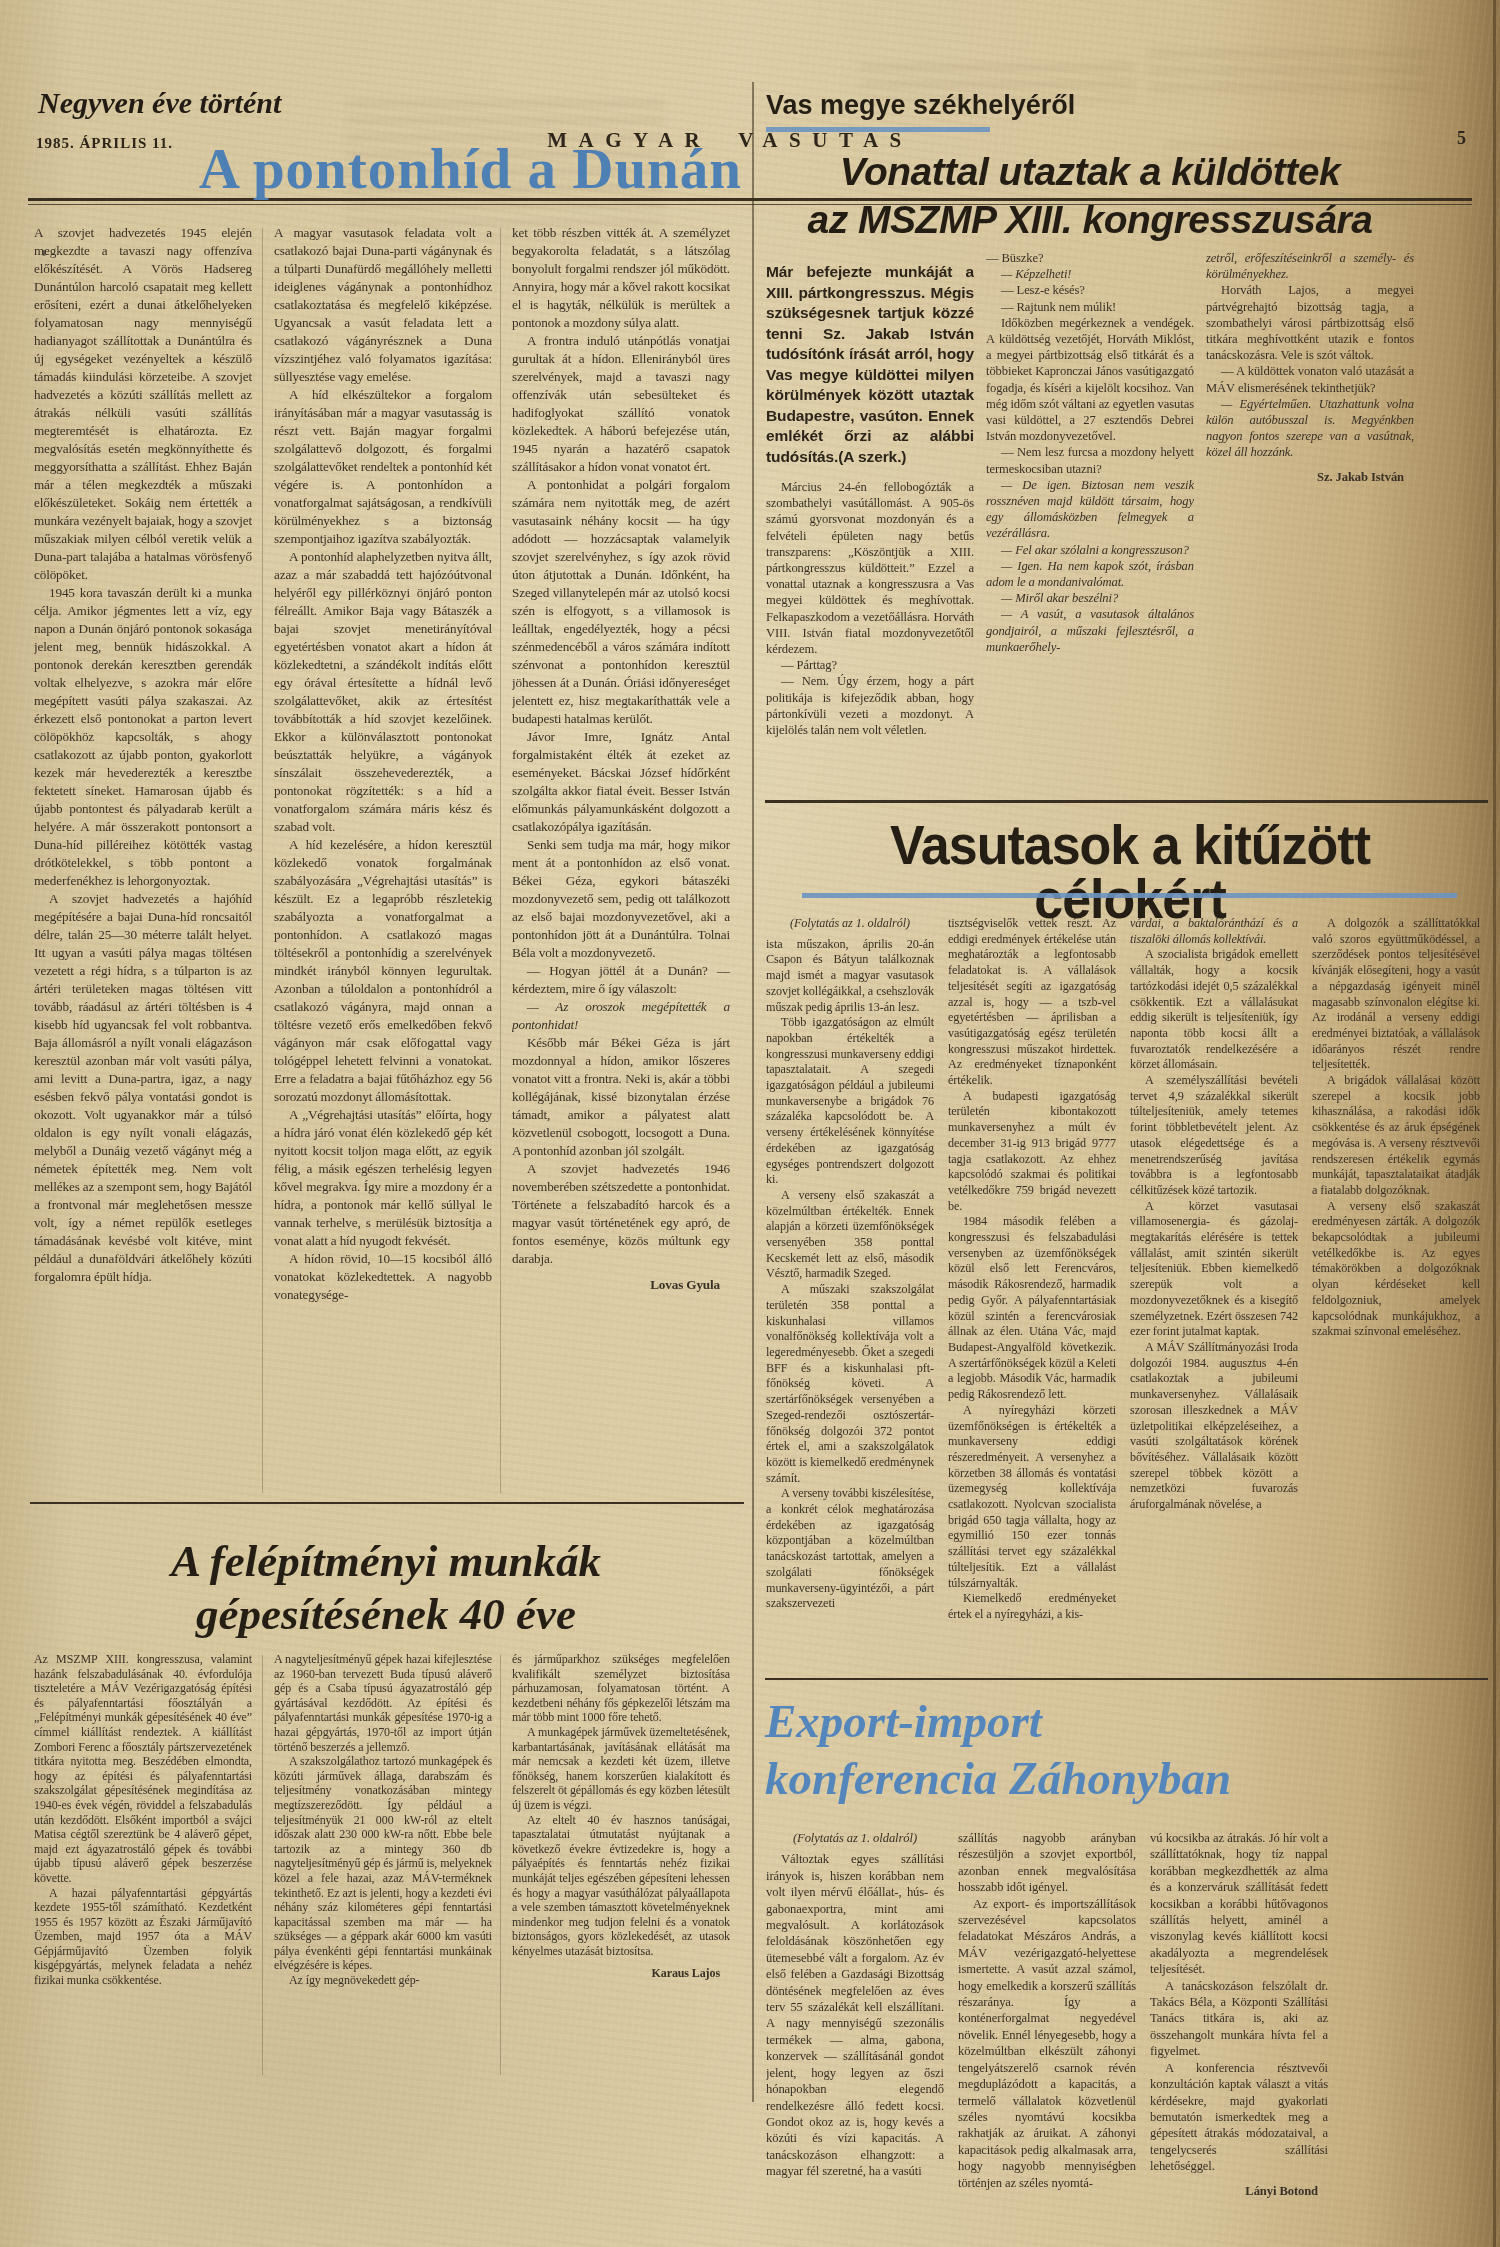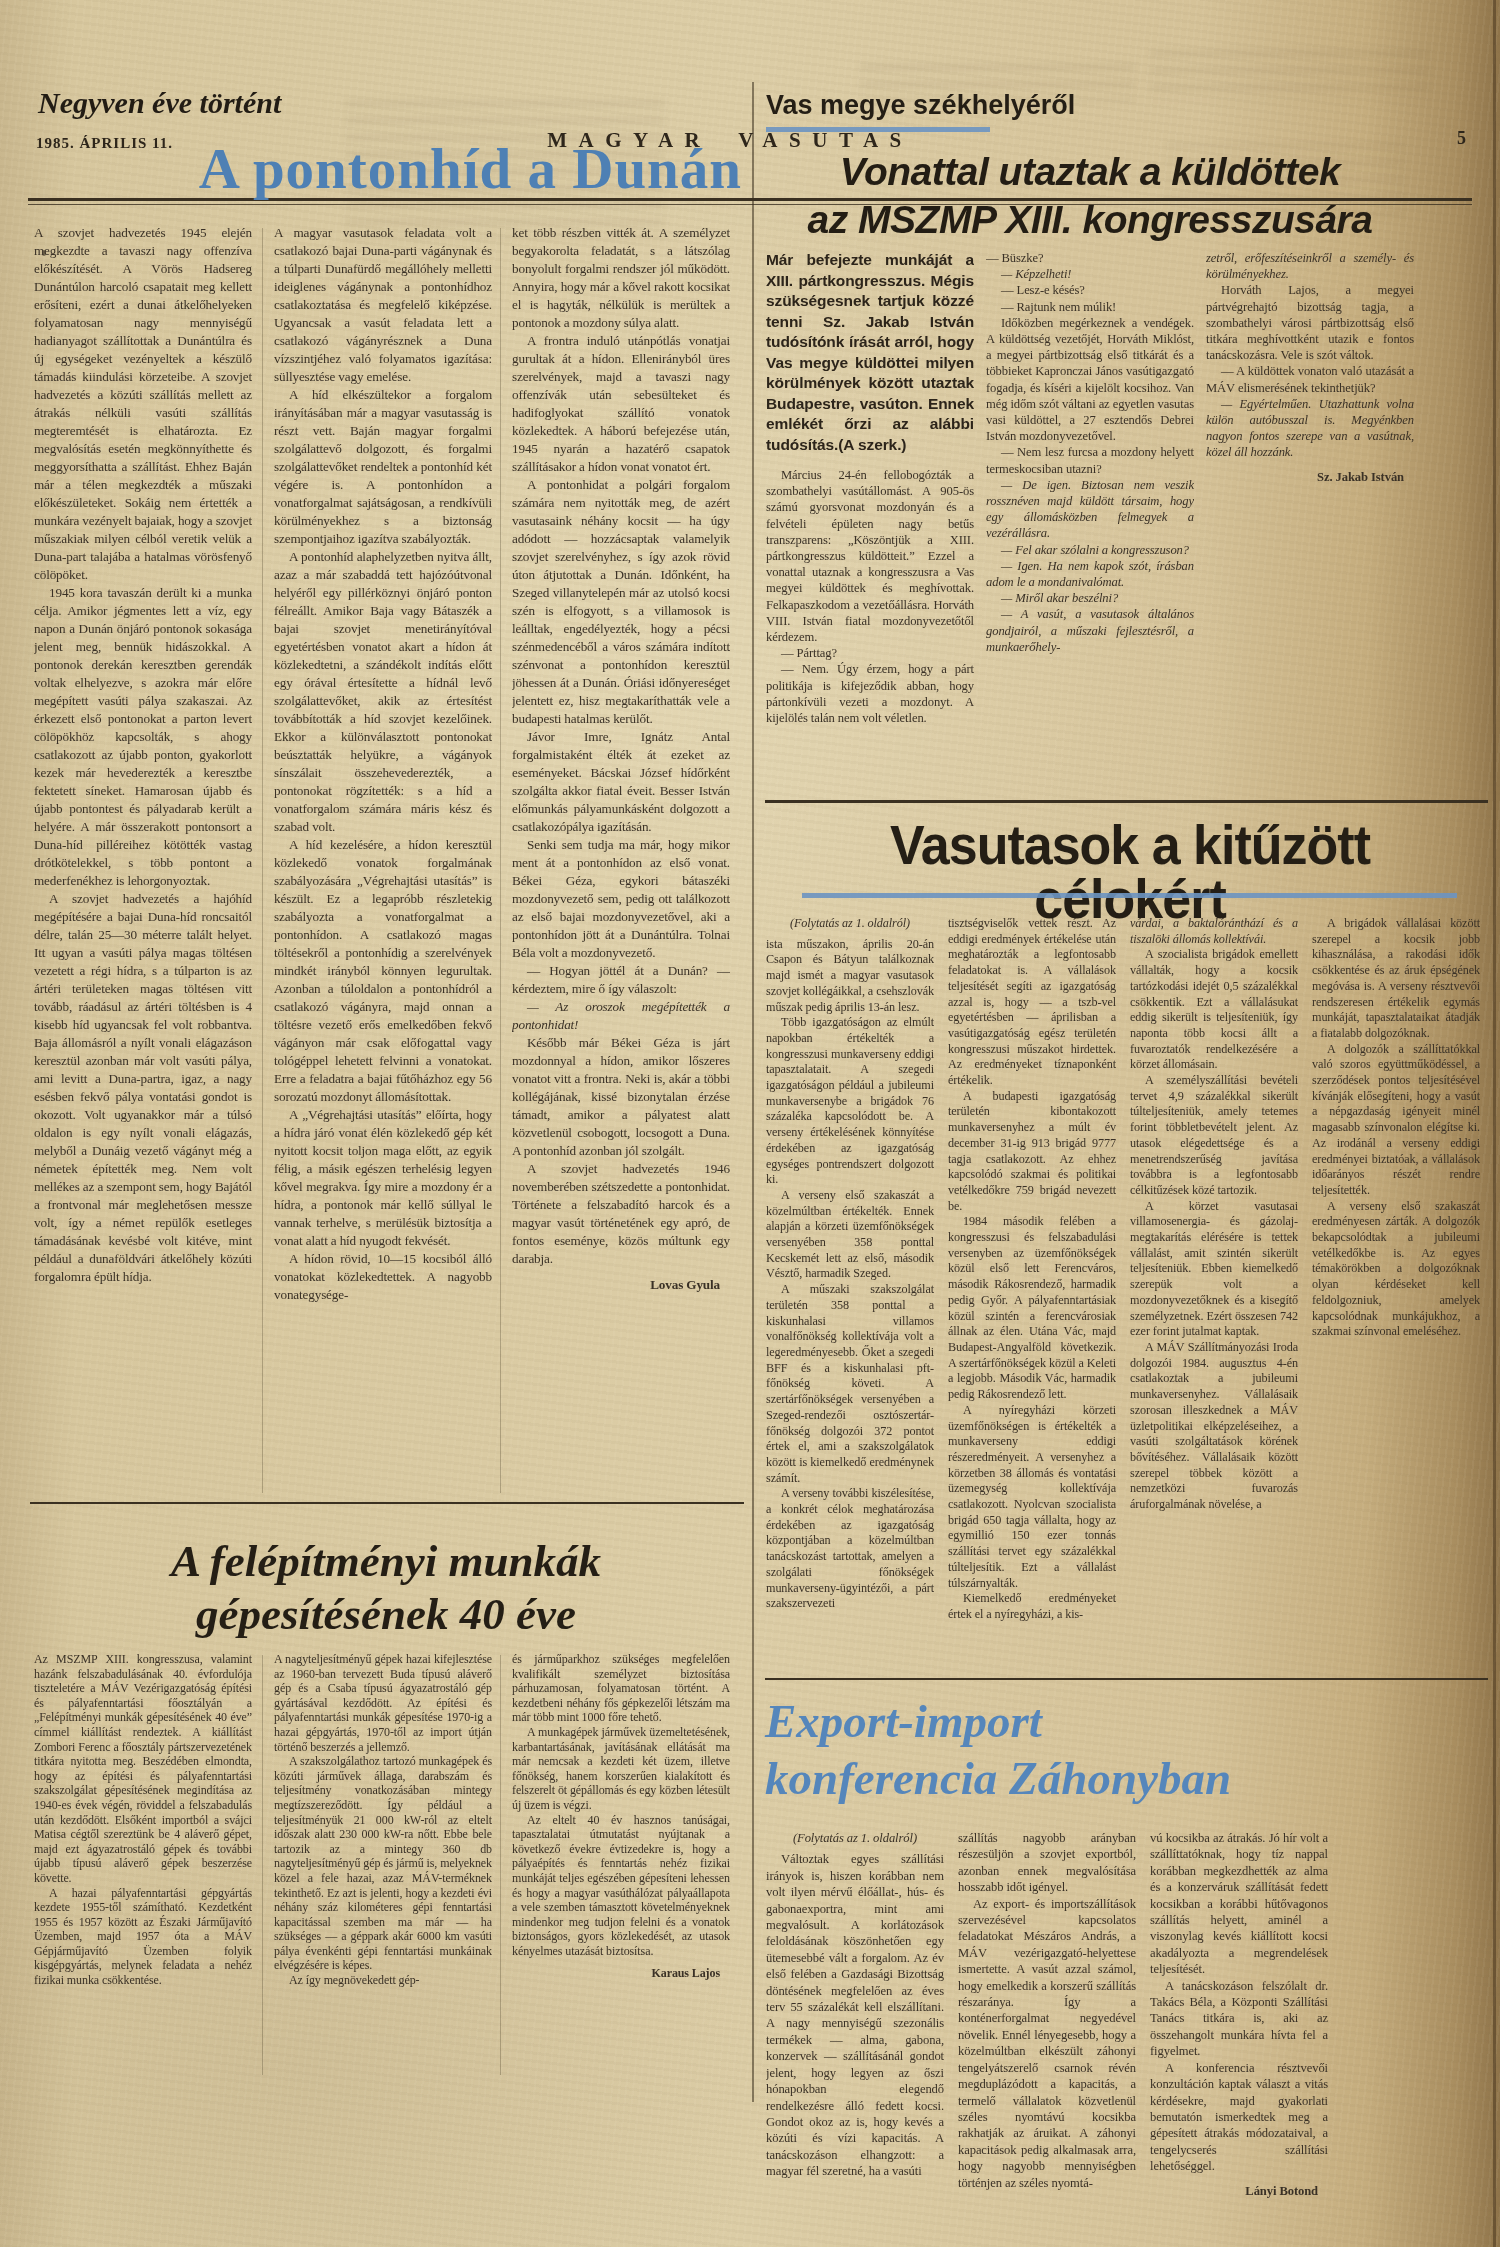--- a/index.html
+++ b/index.html
@@ -29,21 +29,21 @@
   .rule-double-b{left:28px;top:204px;width:1444px;height:1px;opacity:.8;}
   .vert-divider{position:absolute;left:752px;top:82px;width:2px;height:2020px;background:rgba(58,47,30,.55);}
   .col-rule{position:absolute;width:1px;background:rgba(70,58,38,.30);}
   
   .col{position:absolute;overflow:hidden;text-align:justify;hyphens:auto;color:#3a3126;}
   .col p{margin:0;text-indent:15px;}
   .col p.ni{text-indent:0;}
   .col p.it{font-style:italic;}
   .col p.cont{text-indent:0;text-align:center;font-style:italic;margin-bottom:5px;}
   .col p.sig{text-align:right;font-weight:700;text-indent:0;padding-right:10px;margin-top:8px;font-style:normal;}
-  .col p.lead{font:700 15.5px/20.5px "Liberation Sans",sans-serif;text-indent:0;margin-bottom:12px;color:#2c241a;}
+  .col p.lead{font:700 15.5px/20.5px "Liberation Sans",sans-serif;text-indent:0;margin-bottom:12px;color:#2c241a;margin-top:12px;}
   .a1col{font:13.2px/18px "Liberation Serif",serif;letter-spacing:-.15px;}
   .a2col{font:12.6px/16.2px "Liberation Serif",serif;letter-spacing:-.1px;}
   .a3col{font:12.2px/15.7px "Liberation Serif",serif;letter-spacing:-.1px;}
   .a4col{font:12px/14.6px "Liberation Serif",serif;letter-spacing:-.1px;}
   .a5col{font:12.6px/16.4px "Liberation Serif",serif;letter-spacing:-.1px;}
   
   .a1-kicker{position:absolute;left:38px;top:88px;font:700 italic 30px/1 "Liberation Serif",serif;color:#221c14;}
   .a1-headline{position:absolute;left:30px;top:138px;width:712px;text-align:right;
     font:700 57px/1.1 "Liberation Serif",serif;letter-spacing:1px;color:#4e80b4;}
   
@@ -195,22 +195,22 @@
         <p>Kiemelkedő eredményeket értek el a nyíregyházi, a kis-</p>
       </div>
     <div class="col a3col" style="left:1130px;top:916px;width:168px;height:752px;">
         <p class="it ni">várdai, a baktalóránthází és a tiszalöki állomás kollektívái.</p>
         <p>A szocialista brigádok emellett vállalták, hogy a kocsik tartózkodási idejét 0,5 százalékkal csökkentik. Ezt a vállalásukat eddig sikerült is teljesíteniük, így naponta több kocsi állt a fuvaroztatók rendelkezésére a körzet állomásain.</p>
         <p>A személyszállítási bevételi tervet 4,9 százalékkal sikerült túlteljesíteniük, amely tetemes forint többletbevételt jelent. Az utasok elégedettsége és a menetrendszerűség javítása továbbra is a legfontosabb célkitűzések közé tartozik.</p>
         <p>A körzet vasutasai villamosenergia- és gázolaj-megtakarítás elérésére is tettek vállalást, amit szintén sikerült teljesíteniük. Ebben kiemelkedő szerepük volt a mozdonyvezetőknek és a kisegítő személyzetnek. Ezért összesen 742 ezer forint jutalmat kaptak.</p>
         <p>A MÁV Szállítmányozási Iroda dolgozói 1984. augusztus 4-én csatlakoztak a jubileumi munkaversenyhez. Vállalásaik szorosan illeszkednek a MÁV üzletpolitikai elképzeléseihez, a vasúti szolgáltatások körének bővítéséhez. Vállalásaik között szerepel többek között a nemzetközi fuvarozás áruforgalmának növelése, a</p>
       </div>
     <div class="col a3col" style="left:1312px;top:916px;width:168px;height:752px;">
+        <p>A dolgozók a szállíttatókkal való szoros együttműködéssel, a szerződések pontos teljesítésével kívánják elősegíteni, hogy a vasút a népgazdaság igényeit minél magasabb színvonalon elégítse ki. Az irodánál a verseny eddigi eredményei biztatóak, a vállalások időarányos részét rendre teljesítették.</p>
         <p>A brigádok vállalásai között szerepel a kocsik jobb kihasználása, a rakodási idők csökkentése és az áruk épségének megóvása is. A verseny résztvevői rendszeresen értékelik egymás munkáját, tapasztalataikat átadják a fiatalabb dolgozóknak.</p>
-        <p>A dolgozók a szállíttatókkal való szoros együttműködéssel, a szerződések pontos teljesítésével kívánják elősegíteni, hogy a vasút a népgazdaság igényeit minél magasabb színvonalon elégítse ki. Az irodánál a verseny eddigi eredményei biztatóak, a vállalások időarányos részét rendre teljesítették.</p>
         <p>A verseny első szakaszát eredményesen zárták. A dolgozók bekapcsolódtak a jubileumi vetélkedőkbe is. Az egyes témakörökben a dolgozóknak olyan kérdéseket kell feldolgozniuk, amelyek kapcsolódnak munkájukhoz, a szakmai színvonal emeléséhez.</p>
       </div>
   </div>
   <div class="rule-h" style="left:765px;top:1678px;width:723px;height:2px;"></div>
 
   <div>
     <div class="a5-headline">
       <span>Export-import</span><br>
       <span>konferencia Záhonyban</span>
     </div>

